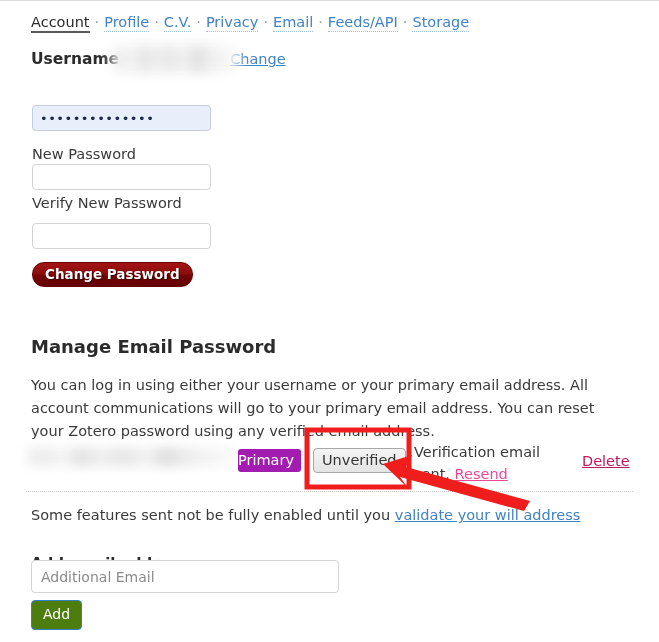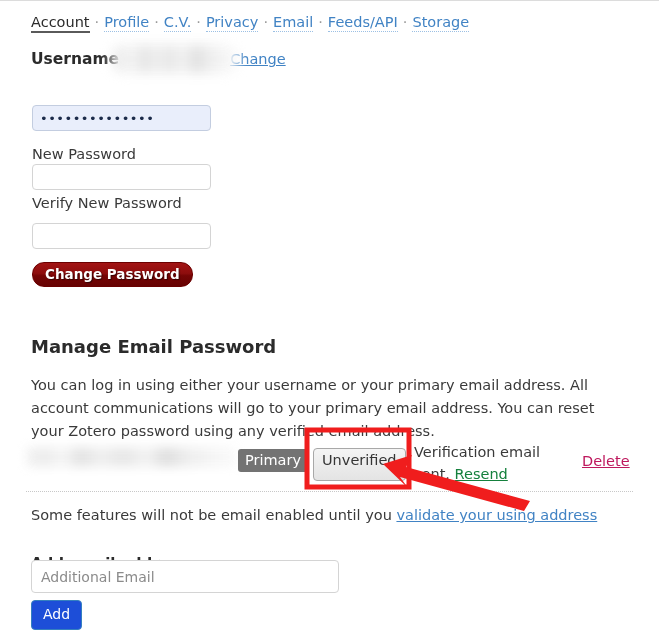--- a/index.html
+++ b/index.html
@@ -189,52 +189,52 @@
     position: absolute;
     left: 0;
     top: 12px;
     width: 212px;
     height: 20px;
   }
   .badge-primary {
     position: absolute;
     left: 238px;
     top: 448px;
-    background: #737373;
+    background: #a21caf;
     color: #ffffff;
     font-size: 14.5px;
-    padding: 2px 7px 3px 7px;
+    padding: 2px 7px 3px 0;
     border-radius: 3px;
     line-height: 18px;
   }
   .btn-unverified {
     position: absolute;
     left: 313px;
     top: 447px;
     background: linear-gradient(180deg, #f4f4f4 0%, #e4e4e4 100%);
     border: 1px solid #a8a8a8;
     border-radius: 4px;
     color: #353535;
     font-family: "DejaVu Sans", "Liberation Sans", sans-serif;
     font-size: 14.5px;
-    padding: 2px 8px 11px 8px;
+    padding: 2px 8px 3px 8px;
     cursor: pointer;
     line-height: 18px;
   }
   .verif-text {
     position: absolute;
     left: 414px;
     top: 440px;
     width: 135px;
     font-size: 14.5px;
     line-height: 22px;
     color: #3a3a3a;
   }
   .verif-text a {
-    color: #15803d;
+    color: #ec4899;
     text-decoration: underline;
   }
   .delete-link {
     position: absolute;
     left: 582px;
     top: 452px;
     color: #be185d;
     text-decoration: underline;
     font-size: 14.5px;
   }
@@ -283,21 +283,21 @@
     font-size: 14px;
     color: #0369a1;
     padding: 0 9px;
     outline: none;
   }
   .add-input::placeholder { color: #8b8b8b; opacity: 1; }
   .btn-add {
     position: absolute;
     left: 31px;
     top: 599px;
-    background: #1d4ed8;
+    background: #4d7c0f;
     border: 1px solid #3480c0;
     border-radius: 4px;
     color: #ffffff;
     font-family: "DejaVu Sans", "Liberation Sans", sans-serif;
     font-size: 14px;
     padding: 5px 11px 6px 11px;
     cursor: pointer;
     line-height: 17px;
   }
 
@@ -348,22 +348,22 @@
 
   <div class="verif-text">
     <span>Verification email sent.</span>
     <a href="#">Resend</a>
   </div>
 
   <a href="#" class="delete-link">Delete</a>
   <div class="row-divider"></div>
 
   <div class="validate-notice">
-    <span>Some features will not be email enabled until you</span>
-    <a href="#">validate your using address</a>
+    <span>Some features sent not be fully enabled until you</span>
+    <a href="#">validate your will address</a>
   </div>
 
   <h3 class="add-title">Add email address</h3>
   <input class="add-input" type="text" placeholder="Additional Email" style="">
   <button class="btn-add">Add</button>
 
   <svg class="anno-layer" viewBox="0 0 659 642" width="659" height="642">
     <rect x="307" y="429" width="102" height="57" fill="none" stroke="#f01d1d" stroke-width="5"></rect>
     <g fill="#f01d1d">
       <polygon points="383,463 412,454 406,466 530,500 524,510 400,476 408,487"></polygon>

